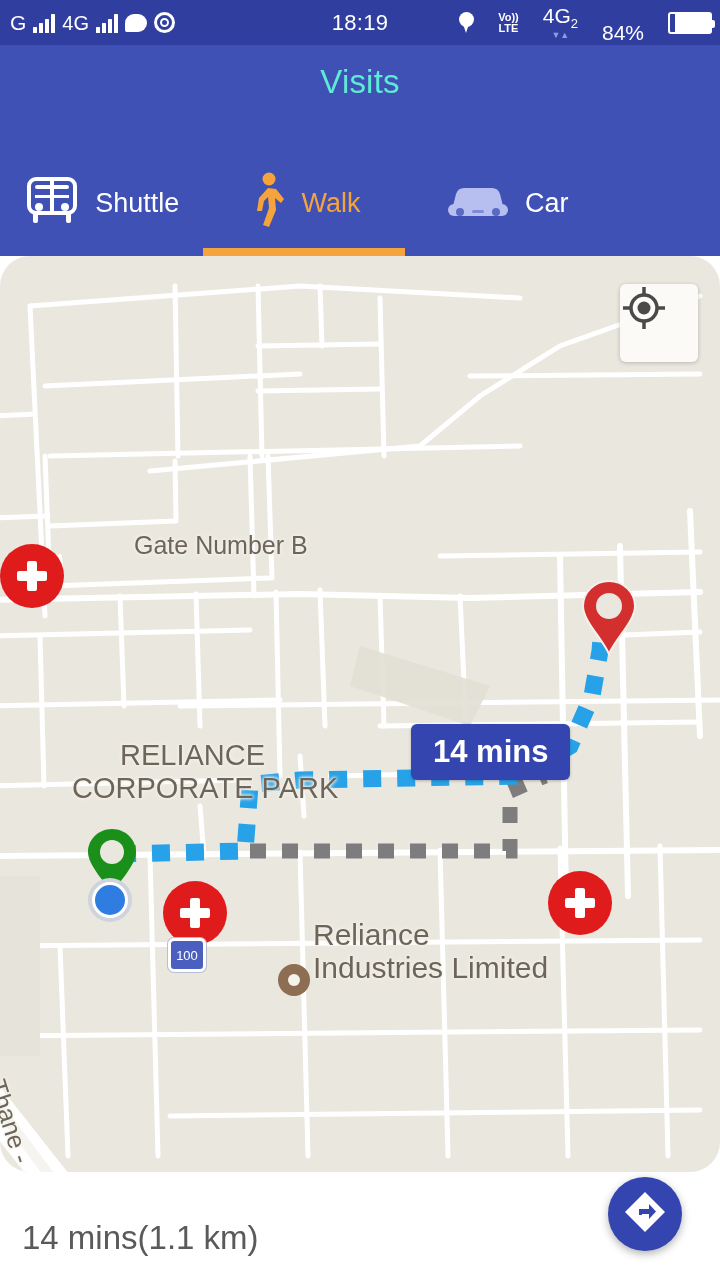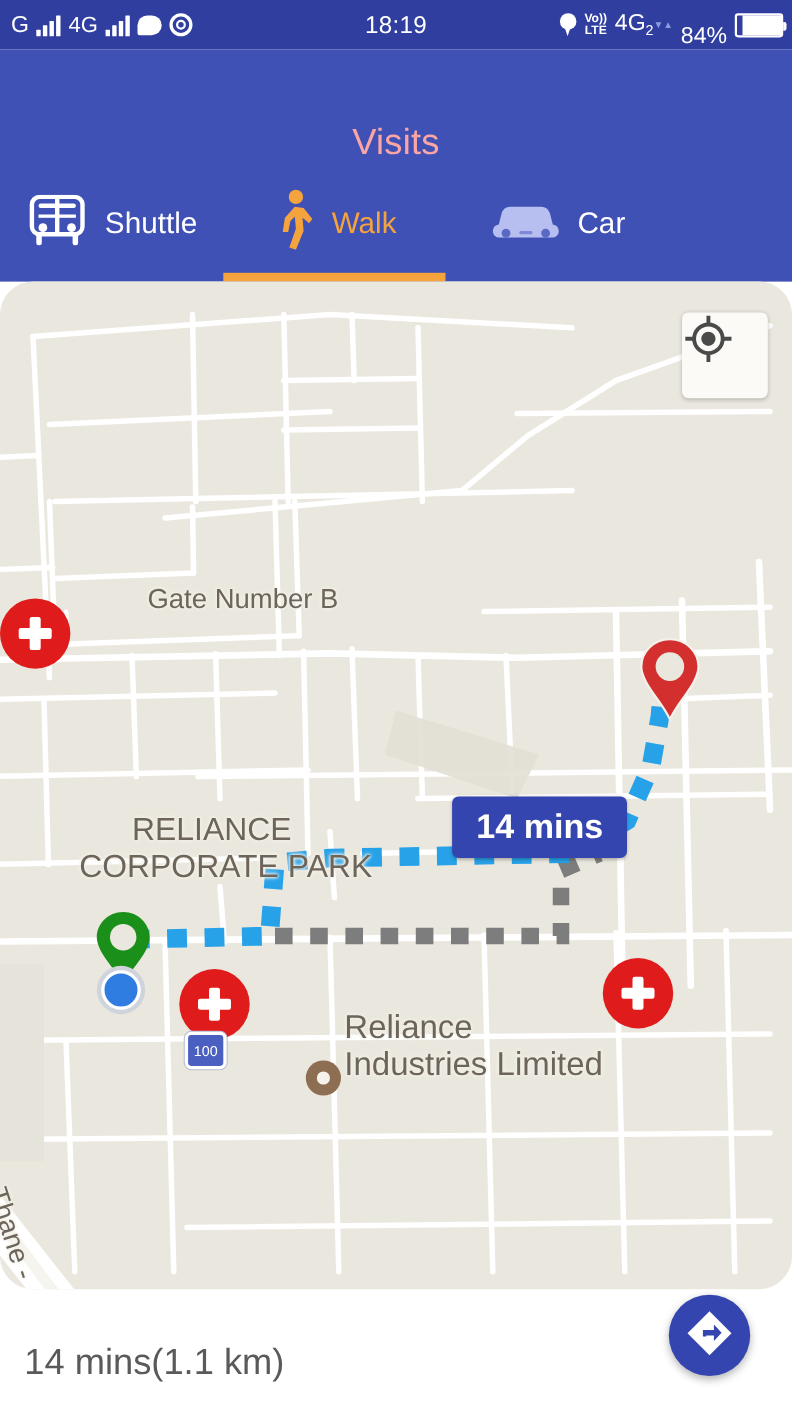--- a/index.html
+++ b/index.html
@@ -15,59 +15,59 @@
   .statusbar {
     position: absolute; top: 0; left: 0;
     width: 720px; height: 45px;
     background: #303f9f;
     display: flex; align-items: center;
     color: #fff;
   }
   .sb-left { display: flex; align-items: center; gap: 7px; padding-left: 10px; flex: 0 0 auto; }
   .sb-center { position: absolute; left: 0; right: 0; text-align: center;
                font-size: 22px; letter-spacing: .3px; }
-  .sb-right { position: absolute; right: 8px; display: flex; align-items: center; gap: 7px; }
+  .sb-right { position: absolute; right: 8px; display: flex; align-items: center; gap: 24px; }
   .glyph-g { font-size: 21px; line-height: 1; }
   .bars { display: flex; align-items: flex-end; gap: 2px; height: 20px; }
   .bars i { display: block; width: 4px; background: #fff; border-radius: .5px; }
   .bars i:nth-child(1){height:6px;} .bars i:nth-child(2){height:10px;}
   .bars i:nth-child(3){height:14px;} .bars i:nth-child(4){height:19px;}
   .txt4g { font-size: 20px; line-height: 1; }
   .chat-bubble { width: 22px; height: 18px; background: #fff; border-radius: 10px 10px 10px 2px; }
   .chrome-ic { width: 21px; height: 21px; border-radius: 50%;
                border: 3px solid #fff; position: relative; }
   .chrome-ic::after { content:""; position:absolute; inset: 3px; border-radius:50%;
                border: 2px solid #fff; }
   .pin-ic { width: 15px; height: 21px; position: relative; }
   .pin-ic::before { content:""; position:absolute; top:0; left:0; width:15px; height:15px;
       background:#fff; border-radius:50% 50% 50% 50%; }
   .pin-ic::after { content:""; position:absolute; bottom:0; left:4px;
       border-left:3.5px solid transparent; border-right:3.5px solid transparent;
       border-top:9px solid #fff; }
   .volte { display:flex; flex-direction:column; align-items:center; line-height:1;
            font-size:11px; font-weight:bold; }
-  .netstack { display:flex; align-items:center; line-height:1; }
+  .netstack { display:flex; flex-direction:column; align-items:center; line-height:1; }
   .net4g { font-size: 21px; }
   .net4g sub { font-size: 13px; }
   .arrows { display:flex; gap:1px; font-size:9px; line-height:1; color:#8e9ae0; }
   .batt-pct { font-size: 21px; margin-top: 20px; }
   .battery { width: 44px; height: 22px; border: 2.5px solid #fff; border-radius: 3px;
              position: relative; display:flex; align-items:center; }
   .battery::after { content:""; position:absolute; right:-5px; top:6px; width:3px; height:8px;
              background:#fff; border-radius:0 2px 2px 0; }
   .battery i { display:block; height:100%; width:88%; background:#fff; margin-left:auto; }
 
   
   .appbar {
     position: absolute; top: 45px; left: 0; width: 720px; height: 211px;
     background: #3f51b5;
   }
   .appbar-title {
-    text-align: center; color: #fca5a5; font-size: 33px;
-    padding-top: 65px; letter-spacing: .2px; font-weight: 400;
+    text-align: center; color: #5eead4; font-size: 33px;
+    padding-top: 18px; letter-spacing: .2px; font-weight: 400;
   }
   .tabs { position: absolute; bottom: 0; left: 0; width: 608px; height: 96px;
           display: flex; }
   .tab { flex: 1 1 0; display: flex; align-items: center; justify-content: center;
          gap: 14px; position: relative; padding-bottom: 10px; }
   .tab-label { font-size: 27px; color: #ffffff; }
   .tab.active .tab-label { color: #f5a33c; }
   .tab-underline { position: absolute; bottom: 0; left: 0; width: 100%; height: 8px;
                    background: #f5a33c; }
 

